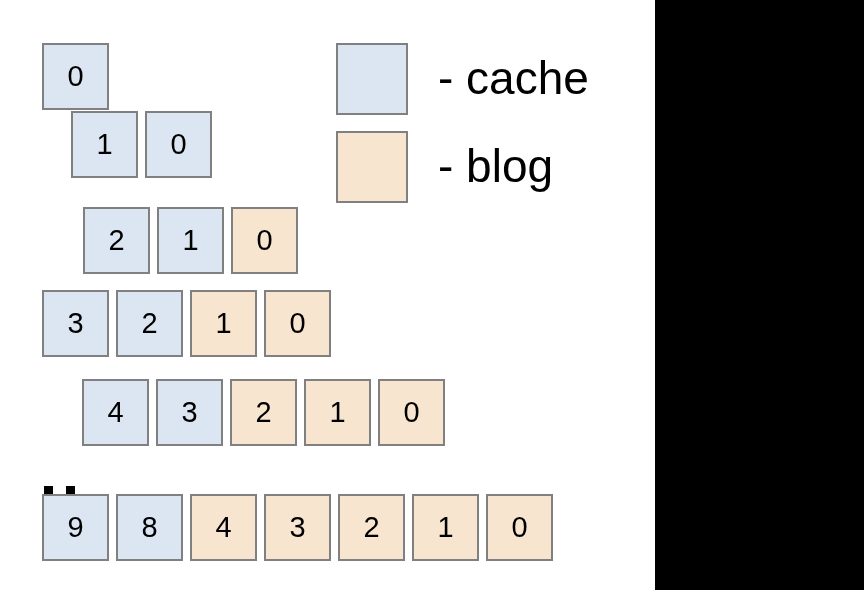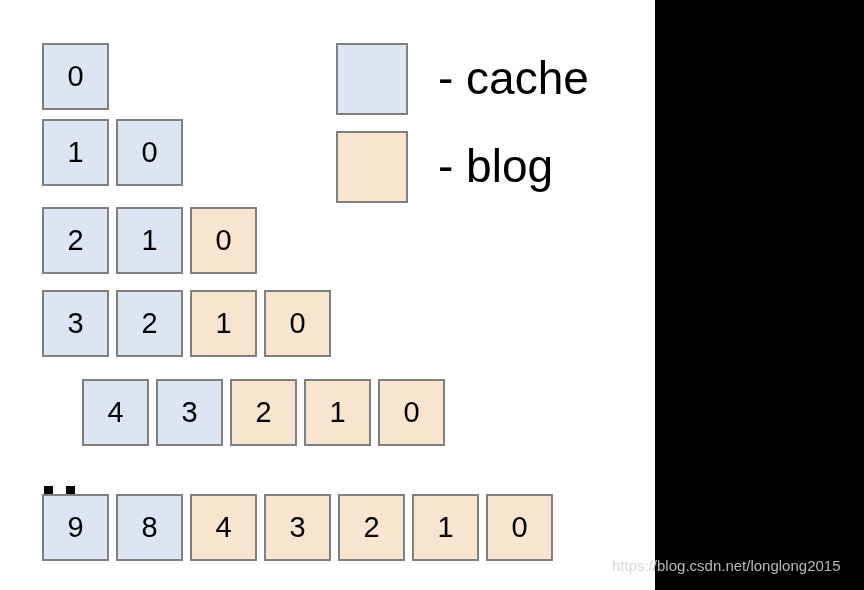--- a/index.html
+++ b/index.html
@@ -134,36 +134,33 @@
 </style>
 </head>
 <body>
 
 <div id="canvas">
 
   <div id="black-band"></div>
 
   <div id="rows">
       <div class="row" style="top: 0px;"><div class="cell cache">0</div></div>
-      <div class="row" style="top: 76px;"><div class="cell cache">1</div><div class="cell cache">0</div></div>
-      <div class="row" style="top: 164px;"><div class="cell cache">2</div><div class="cell cache">1</div><div class="cell pool">0</div></div>
+      <div class="row" style="top: 68px; margin-left: 29px;"><div class="cell cache">1</div><div class="cell cache">0</div></div>
+      <div class="row" style="top: 164px; margin-left: 41px;"><div class="cell cache">2</div><div class="cell cache">1</div><div class="cell pool">0</div></div>
       <div class="row" style="top: 247px;"><div class="cell cache">3</div><div class="cell cache">2</div><div class="cell pool">1</div><div class="cell pool">0</div></div>
       <div class="row" style="top: 336px; margin-left: 40px;"><div class="cell cache">4</div><div class="cell cache">3</div><div class="cell pool">2</div><div class="cell pool">1</div><div class="cell pool">0</div></div>
       <div id="ellipsis" style="position: absolute; left: 2px; top: 443px;"><span class="dot"></span><span class="dot"></span><span class="dot"></span></div>
       <div class="row" style="top: 451px;"><div class="cell cache">9</div><div class="cell cache">8</div><div class="cell pool">4</div><div class="cell pool">3</div><div class="cell pool">2</div><div class="cell pool">1</div><div class="cell pool">0</div></div>
     </div>
 
   <div id="legend">
       <div class="legend-row" style="top: 0px;">
         <div class="legend-swatch cache"></div>
         <div class="legend-label">- cache</div>
       </div>
       <div class="legend-row" style="top: 88px;">
         <div class="legend-swatch pool"></div>
         <div class="legend-label">- blog</div>
       </div>
     </div>
 
-  <div id="watermark">
-    <span class="wm-light">https:/</span><span class="wm-dark">/blog.csdn.net/longlong2015</span>
-  </div>
 
 </div>
 
 </body></html>

